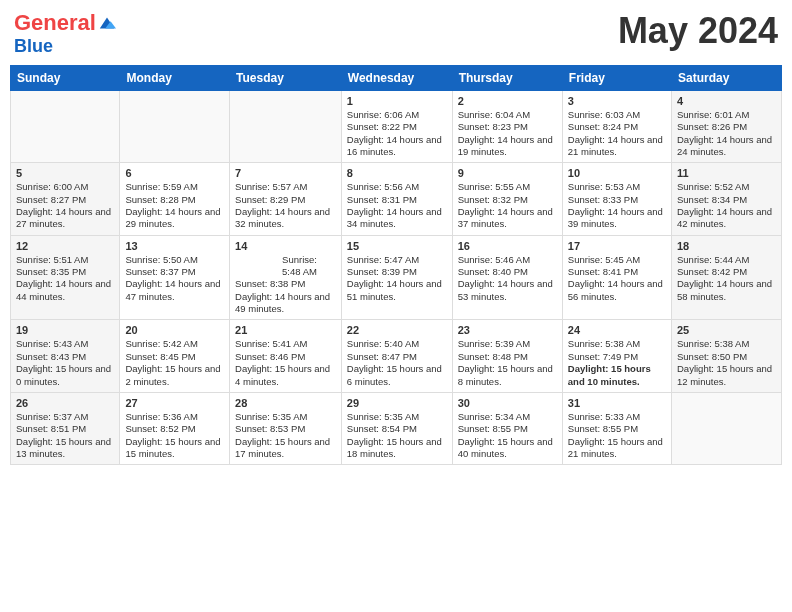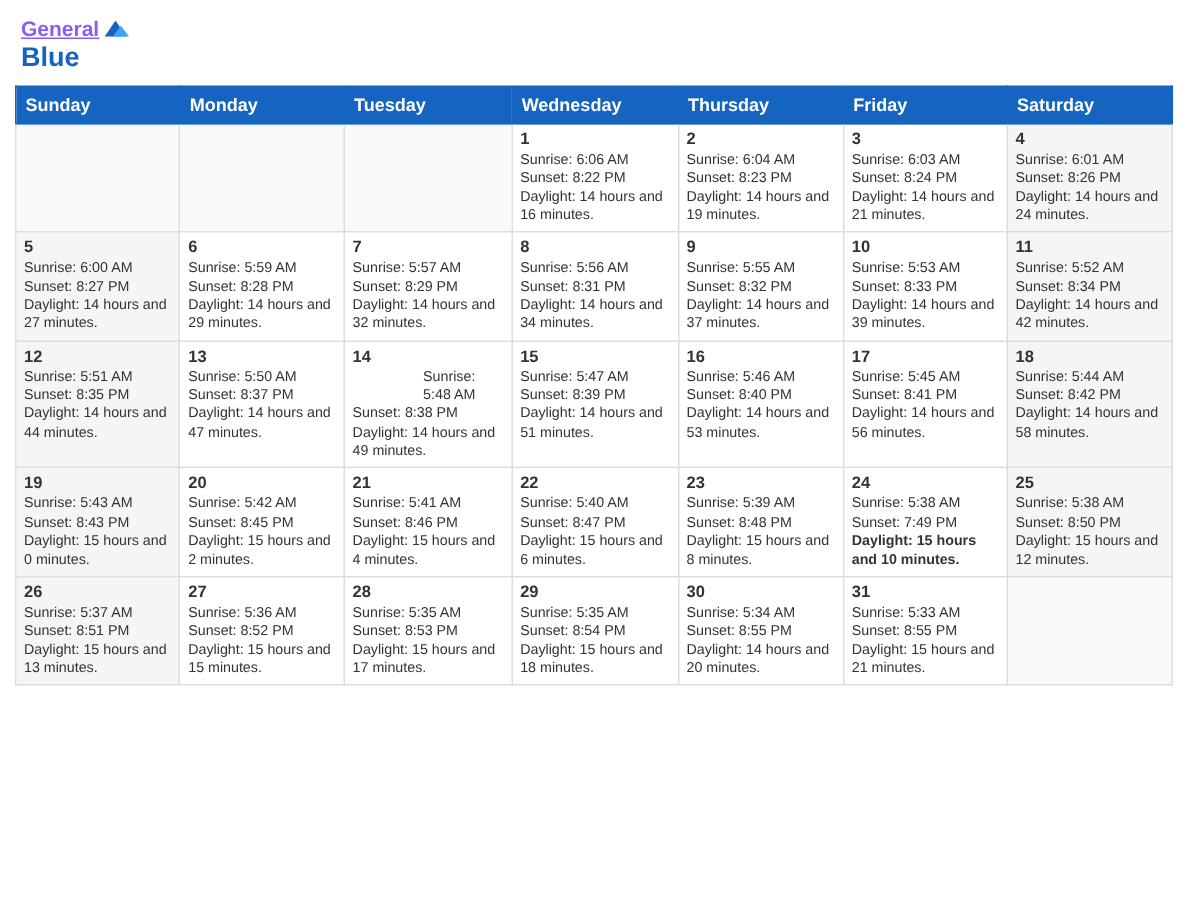--- a/index.html
+++ b/index.html
@@ -20,24 +20,23 @@
     .logo {
       display: flex;
       flex-direction: column;
       align-items: flex-start;
     }
     .logo-text {
       display: flex;
       align-items: center;
     }
     .logo-general {
-      font-size: 14px;
-      font-weight: bold;
-      color: #8b5cf6;
-      text-decoration: underline;
+      font-size: 22px;
+      font-weight: bold;
+      color: #ef4444;
     }
     .logo-blue {
       font-size: 18px;
       font-weight: bold;
       color: #1565c0;
     }
     .logo-icon {
       width: 18px;
       height: 18px;
       margin-left: 2px;
@@ -100,20 +99,21 @@
     <div class="logo-text">
       <span class="logo-general">General</span>
       <svg class="logo-icon" viewBox="0 0 20 20">
         <polygon points="2,16 10,4 18,16" fill="#1565c0"></polygon>
         <polygon points="8,16 14,8 20,16" fill="#42a5f5"></polygon>
       </svg>
     </div>
     <span class="logo-blue">Blue</span>
   </div>
   <div class="title-section">
+    <div class="month-title">May 2024</div>
   </div>
 </div>
 
 <table class="calendar">
   <thead>
     <tr>
     <th>Sunday</th>
         <th>Monday</th>
         <th>Tuesday</th>
         <th>Wednesday</th>
@@ -306,21 +306,21 @@
         <td>
           <span class="day-number">29</span>
           <span style="display: block; line-height: 1.3;">Sunrise: 5:35 AM</span>
           <span style="display: block; line-height: 1.3;">Sunset: 8:54 PM</span>
           <span style="display: block; line-height: 1.3;">Daylight: 15 hours and 18 minutes.</span>
         </td>
         <td>
           <span class="day-number">30</span>
           <span style="display: block; line-height: 1.3;">Sunrise: 5:34 AM</span>
           <span style="display: block; line-height: 1.3;">Sunset: 8:55 PM</span>
-          <span style="display: block; line-height: 1.3;">Daylight: 14 hours and 20 minutes.</span>
+          <span style="display: block; line-height: 1.3;">Daylight: 15 hours and 40 minutes.</span>
         </td>
         <td>
           <span class="day-number">31</span>
           <span style="display: block; line-height: 1.3;">Sunrise: 5:33 AM</span>
           <span style="display: block; line-height: 1.3;">Sunset: 8:55 PM</span>
           <span style="display: block; line-height: 1.3;">Daylight: 15 hours and 21 minutes.</span>
         </td>
         <td class="empty-cell"></td>
       </tr>
     </tbody>

